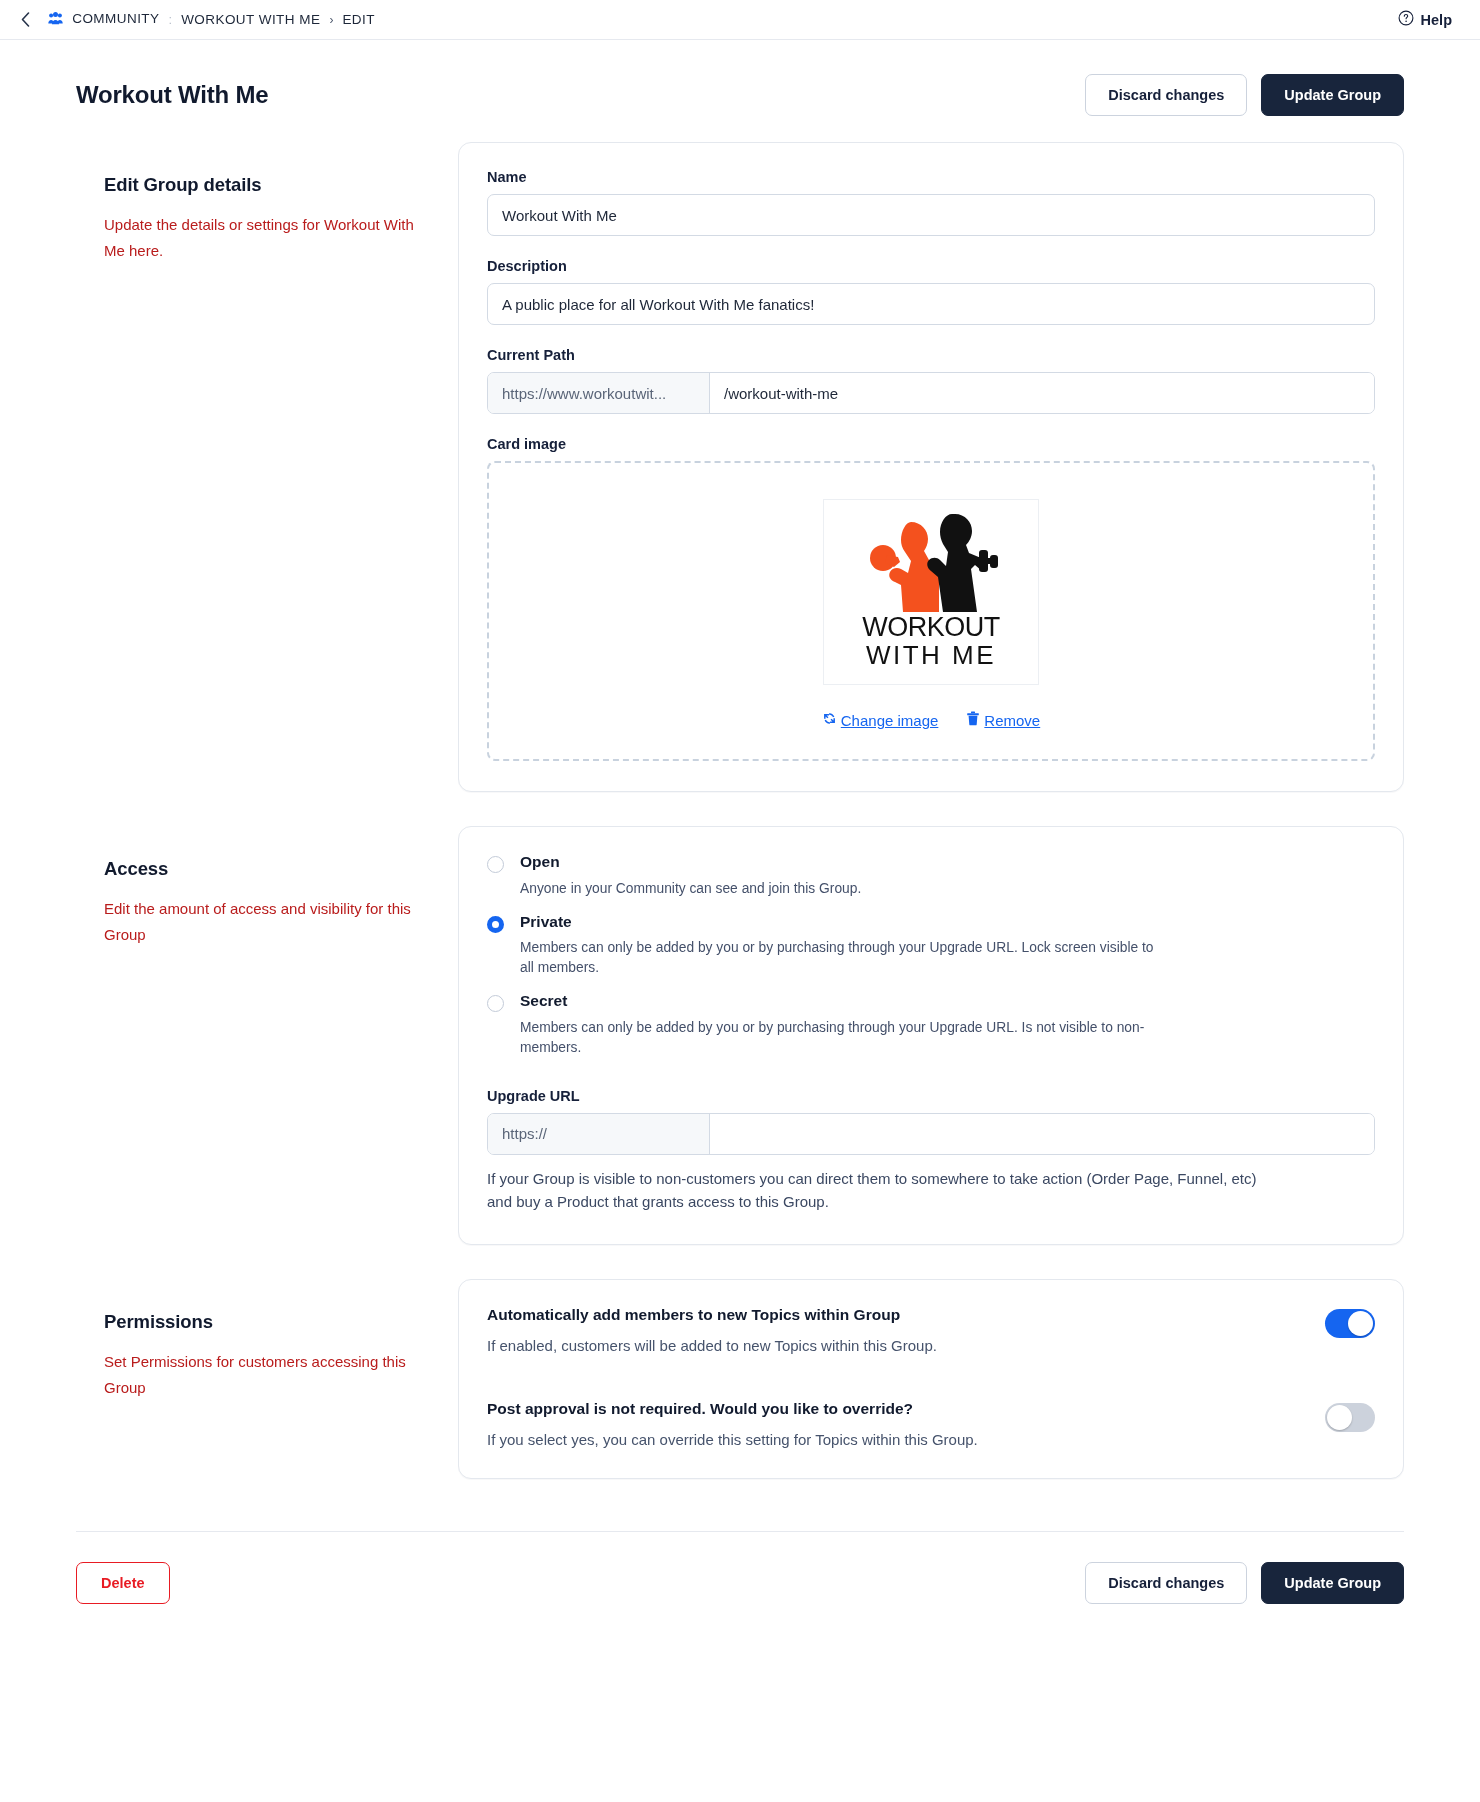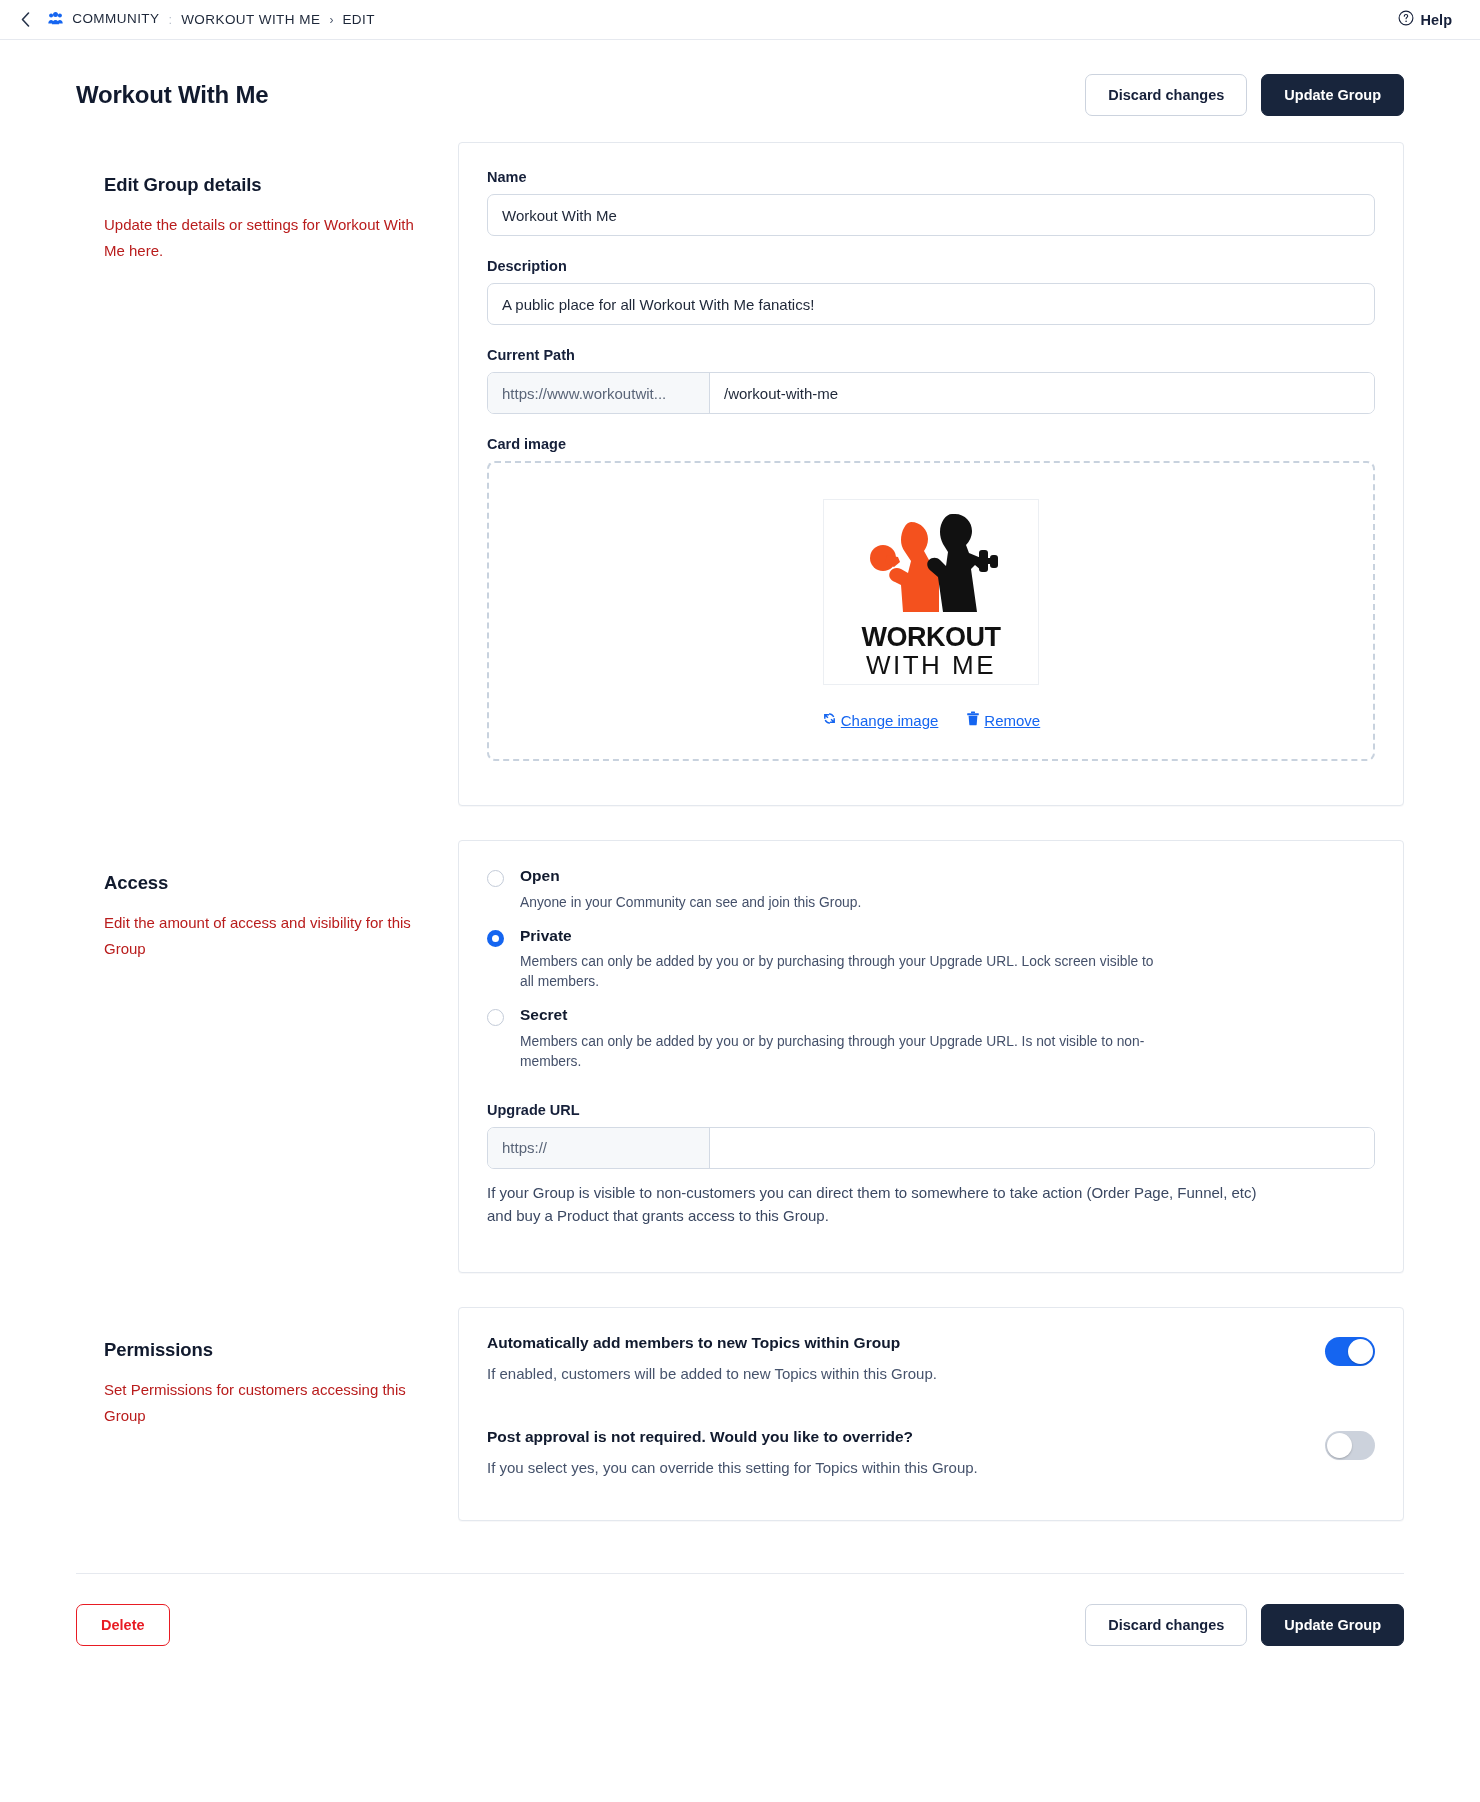--- a/index.html
+++ b/index.html
@@ -107,22 +107,22 @@
   .section-aside p {
     margin: 0;
     font-size: 15px;
     line-height: 1.75;
     color: #b91c1c;
   }
   .card {
     flex: 1;
     background: #ffffff;
     border: 1px solid #e4e8ee;
-    border-radius: 4px;
-    padding: 26px 28px 44px 28px;
+    border-radius: 13px;
+    padding: 26px 28px 30px 28px;
     box-shadow: 0 1px 1px rgba(20,30,50,.03);
   }
 
   .field { margin-bottom: 22px; }
   .field:last-child { margin-bottom: 0; }
   .field-label {
     display: block;
     font-size: 14.5px;
     font-weight: 700;
     color: #16203a;
@@ -188,25 +188,25 @@
     display: flex;
     flex-direction: column;
     align-items: center;
     justify-content: flex-start;
     padding-top: 6px;
   }
   .logo-art { width: 160px; height: 106px; display: block; }
   .logo-word {
     font-family: "Liberation Sans", sans-serif;
     font-size: 27px;
-    font-weight: 700;
+    font-weight: 400;
     letter-spacing: -0.5px;
     color: #111111;
     line-height: 1;
-    margin-top: 12px;
+    margin-top: 2px;
   }
   .logo-word2 {
     font-family: "Liberation Sans", sans-serif;
     font-size: 26px;
     font-weight: 300;
     letter-spacing: 2.5px;
     color: #111111;
     line-height: 1.15;
   }
   .img-actions {

